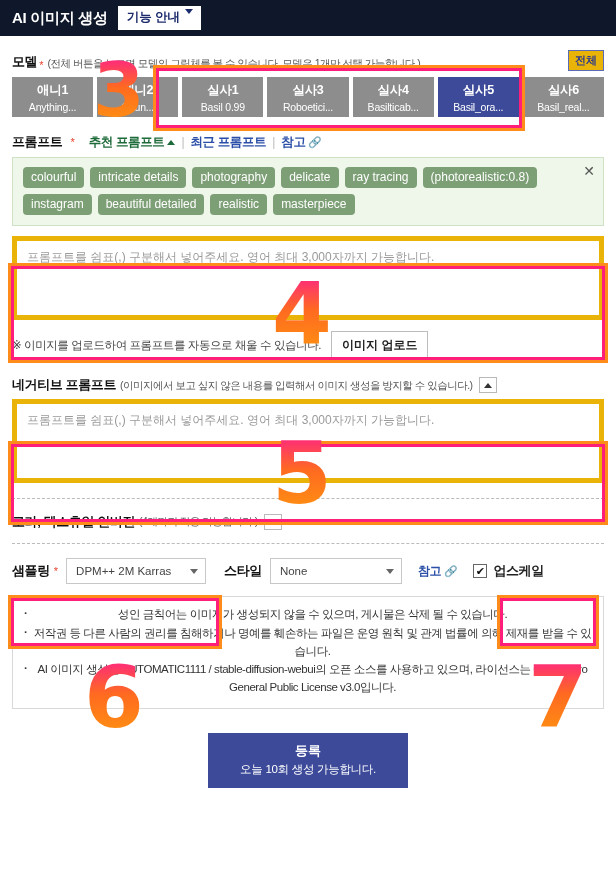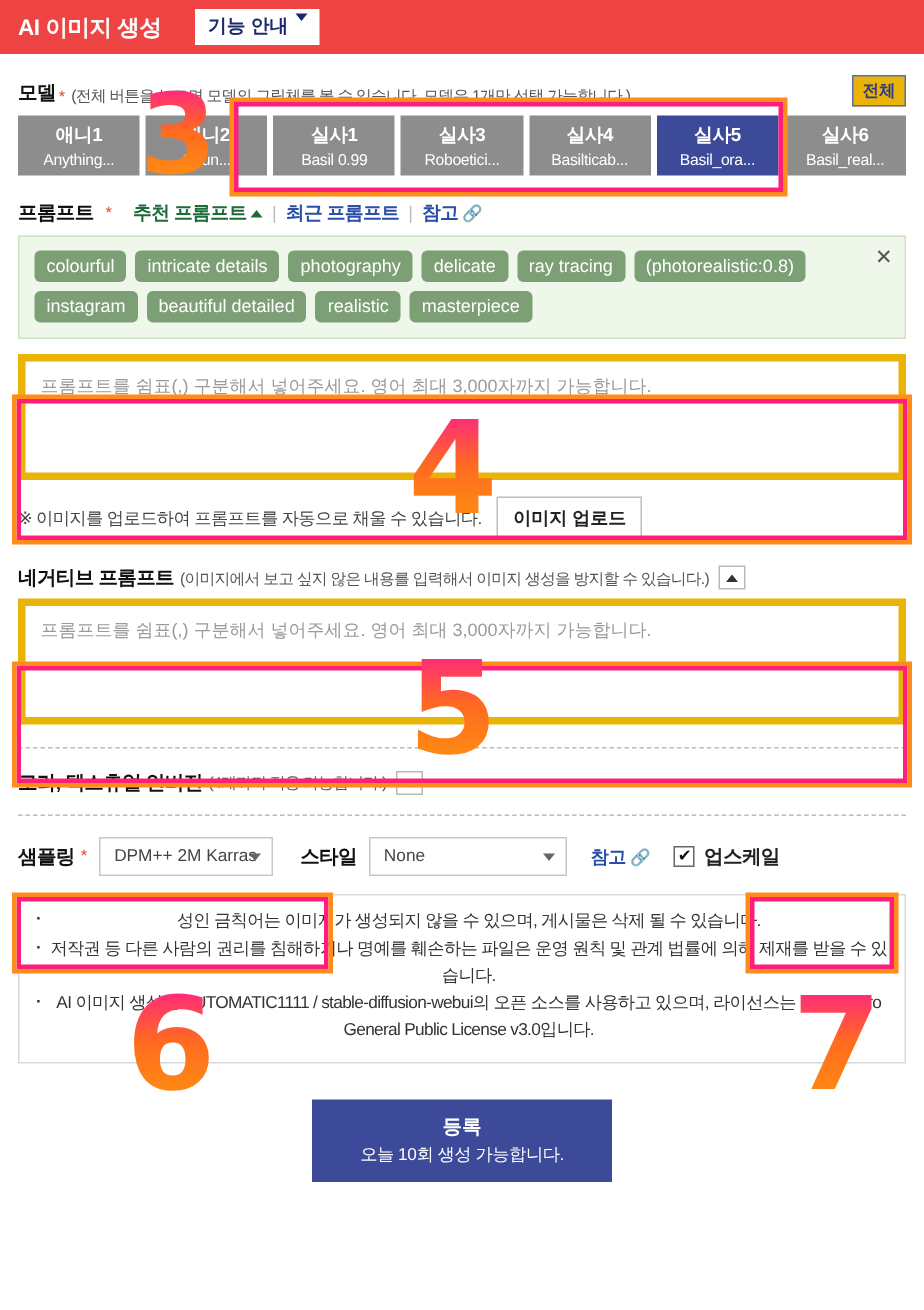--- a/index.html
+++ b/index.html
@@ -10,25 +10,25 @@
     font-family: "Liberation Sans", "DejaVu Sans", sans-serif;
     font-size: 12px;
     color: #222;
     position: relative;
     overflow: hidden;
   }
 
   
   .app-header {
     height: 36px;
-    background: #ef4444;
+    background: #0f172a;
     display: flex;
     align-items: center;
     padding: 0 12px;
-    gap: 22px;
+    gap: 10px;
   }
   .app-title {
     color: #ffffff;
     font-size: 15px;
     font-weight: bold;
     letter-spacing: -0.3px;
   }
   .guide-btn {
     background: #ffffff;
     color: #1b2a6b;
@@ -280,21 +280,21 @@
     white-space: nowrap;
   }
   .select-box .arr {
     position: absolute;
     right: 7px;
     width: 0; height: 0;
     border-left: 4px solid transparent;
     border-right: 4px solid transparent;
     border-top: 5px solid #666;
   }
-  .sel-sampling { width: 116px; }
+  .sel-sampling { width: 140px; }
   .sel-style { width: 132px; }
   .chk-row { display: flex; align-items: center; gap: 6px; }
   .chk {
     width: 14px; height: 14px;
     border: 1px solid #666;
     background: #fff;
     display: inline-flex;
     align-items: center;
     justify-content: center;
     font-size: 11px;

